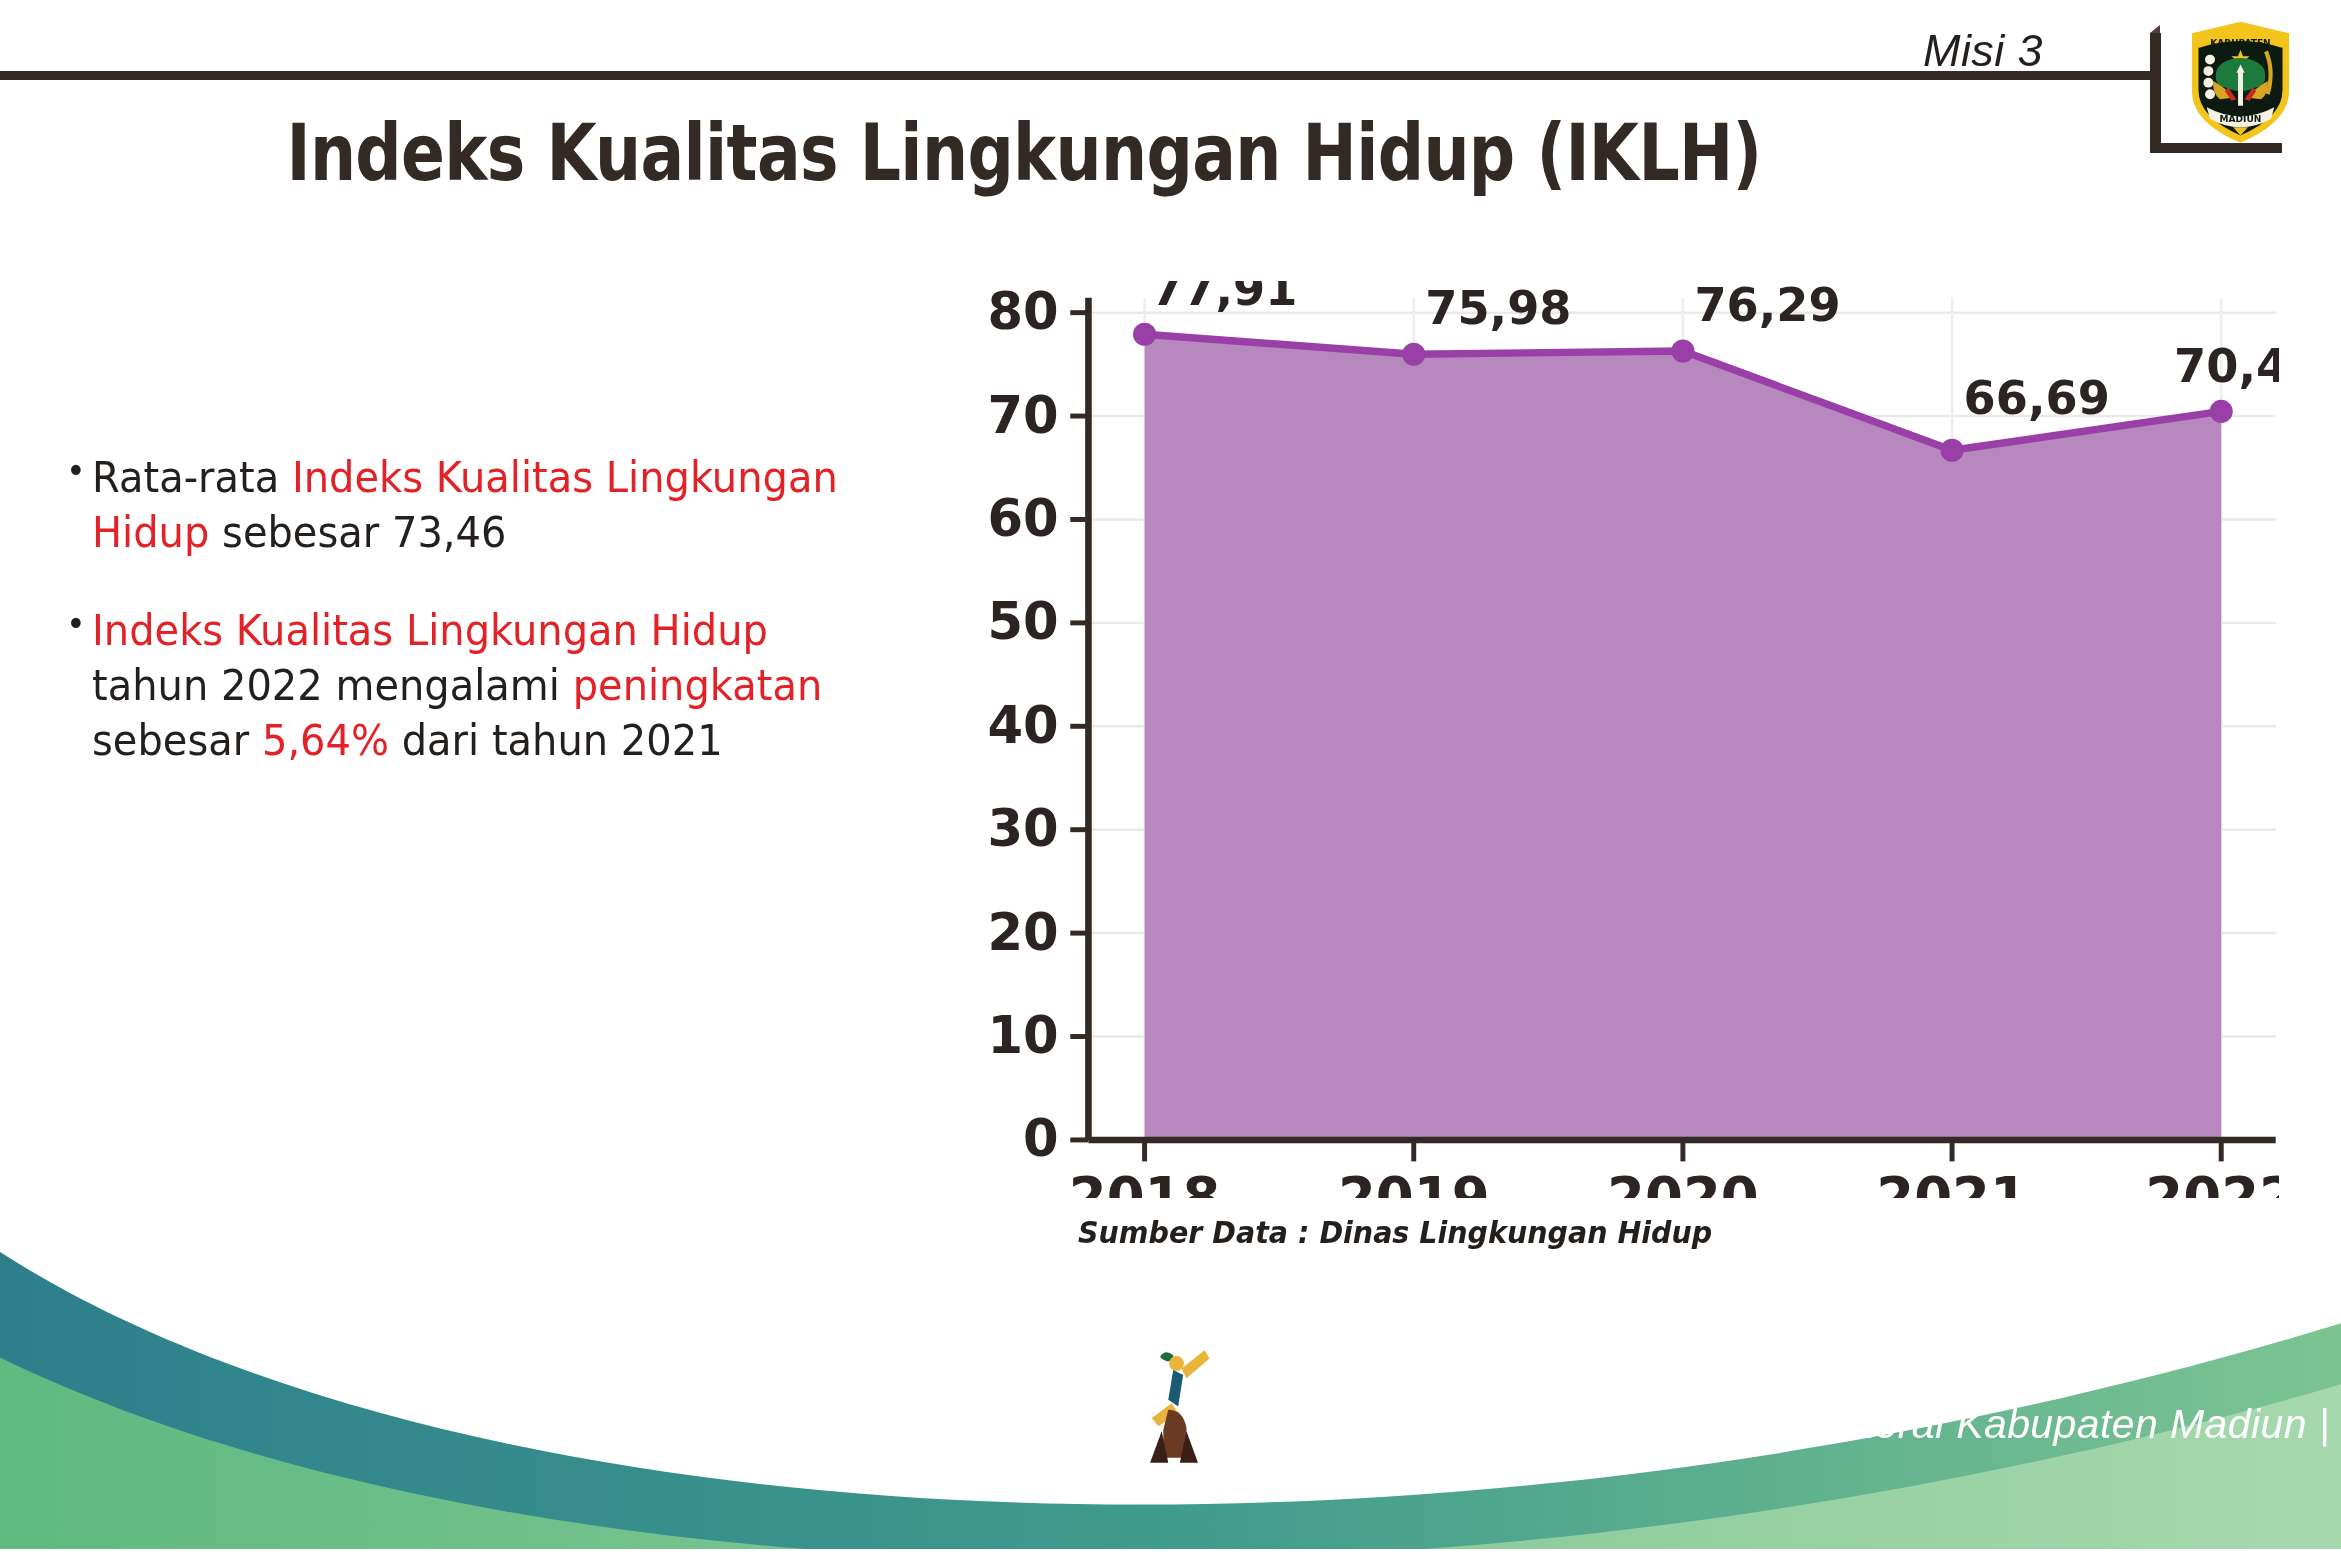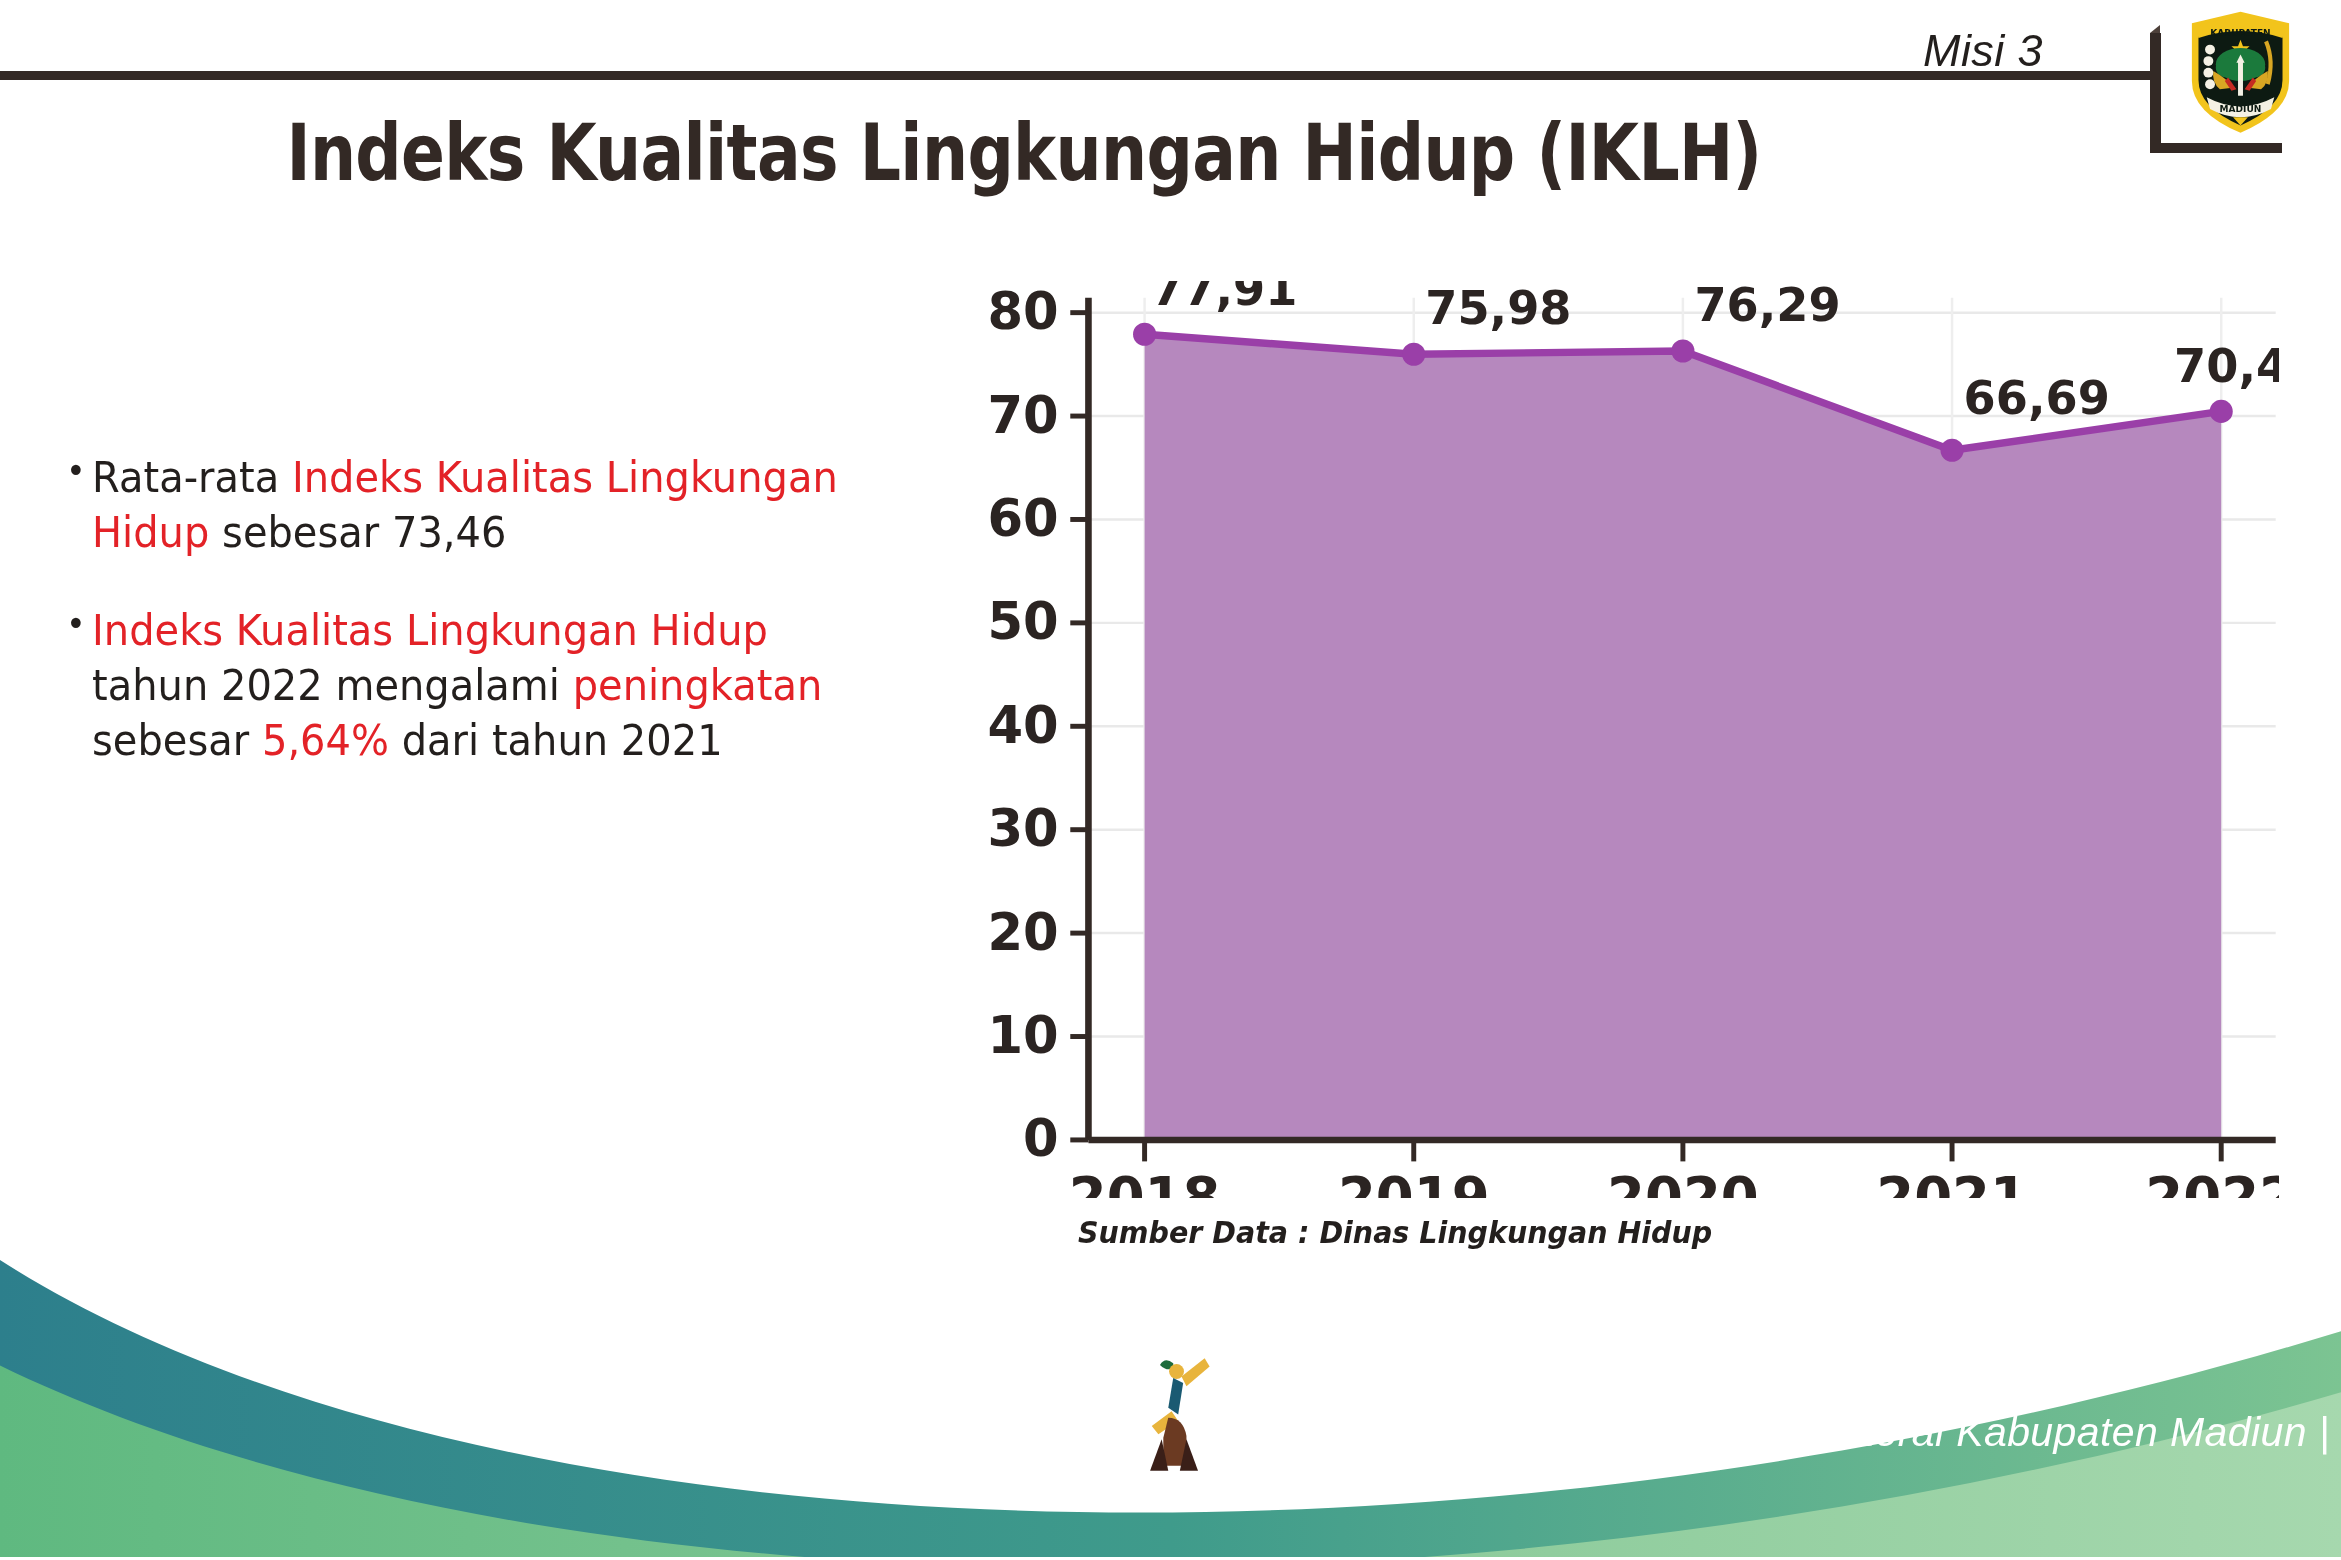--- a/index.html
+++ b/index.html
@@ -62,21 +62,21 @@
     left: 0; top: -8.3px;
     width: 0; height: 0;
     border-left: 10.7px solid transparent;
     border-bottom: 8.3px solid #4d403a;
   }
 
   
   .emblem {
     position: absolute;
     left: 2182px;
-    top: 5px;
+    top: 15px;
     width: 117px;
     height: 132px;
   }
 
   
   .title {
     position: absolute;
     left: 0;
     top: 107px;
     width: 2048px;
@@ -195,21 +195,21 @@
     color: #231f1d;
     transform: scaleX(0.92);
     transform-origin: left top;
     white-space: nowrap;
   }
 
   
   .footer {
     position: absolute;
     left: 0;
-    bottom: 4px;
+    bottom: 12px;
     width: 1915px;
     height: 297px;
   }
   .footer-text {
     position: absolute;
     left: 1222px;
     bottom: 101px;
     font-family: "Liberation Sans", sans-serif;
     font-style: italic;
     font-size: 41px;

